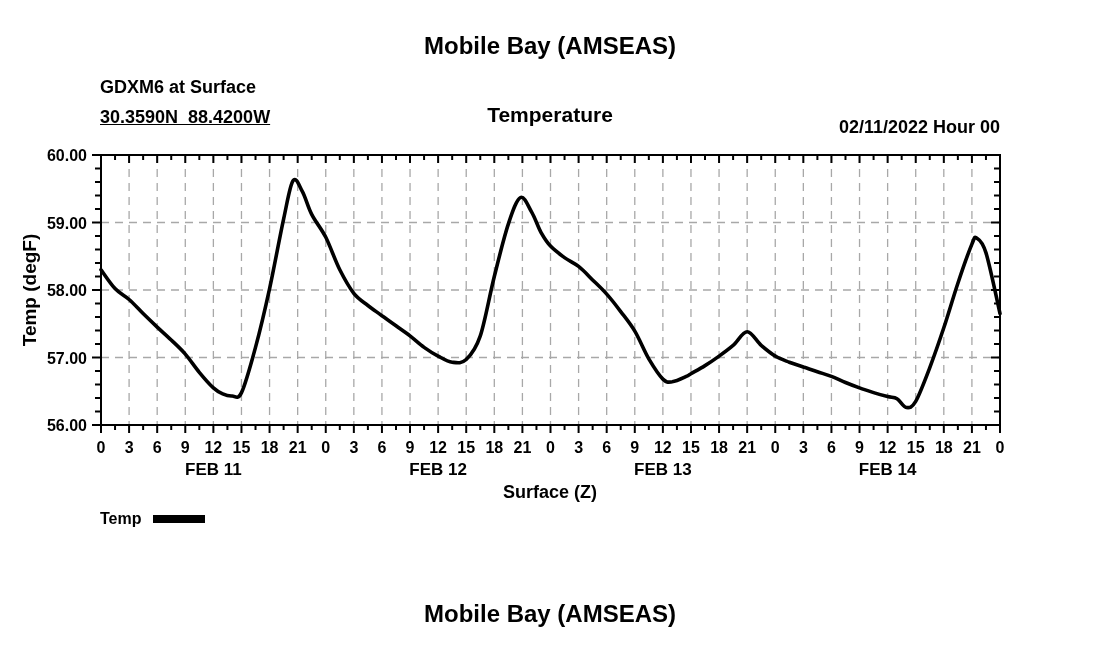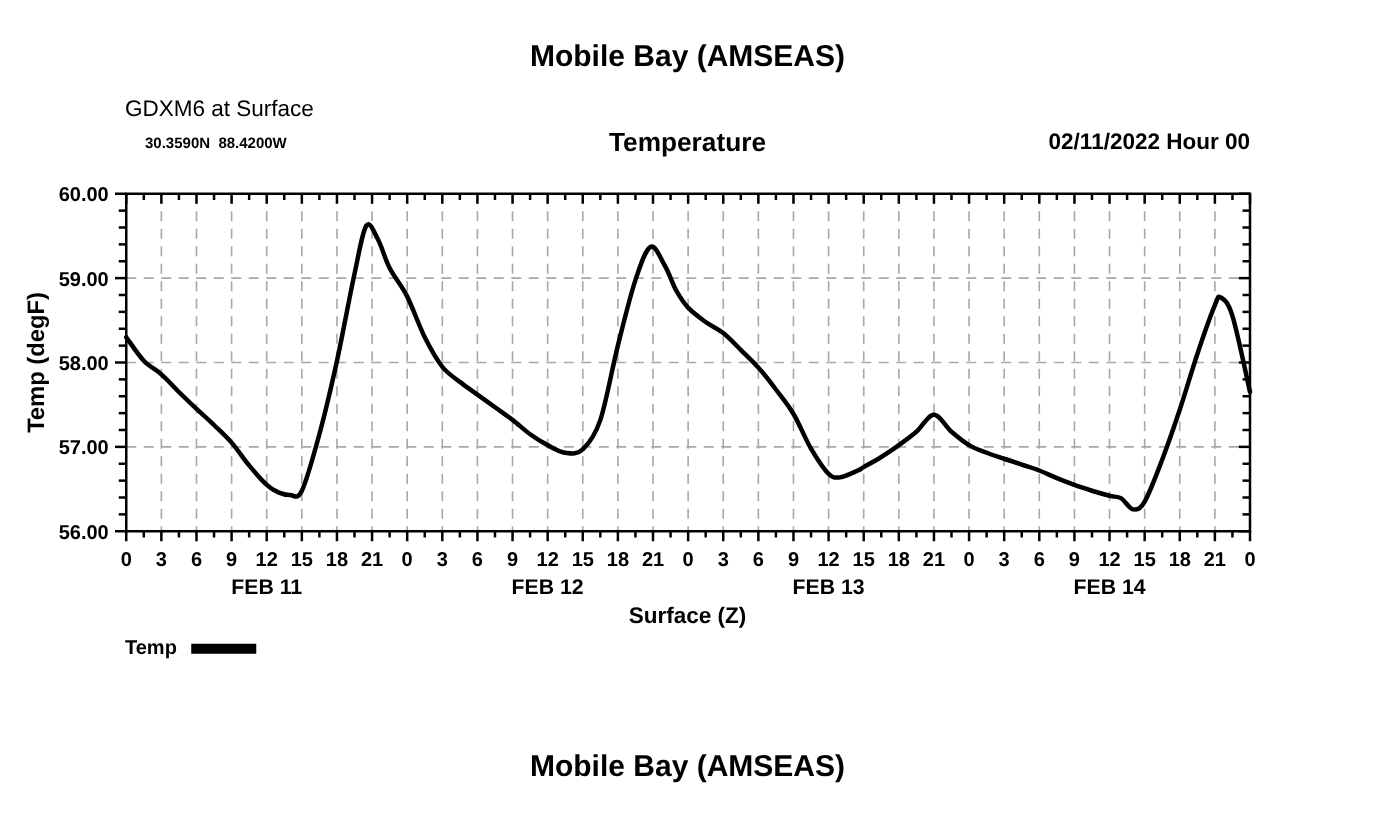--- a/index.html
+++ b/index.html
@@ -2,24 +2,24 @@
 <html><head>
 <meta charset="utf-8">
 <style>
   html,body{margin:0;padding:0;}
   body{
     width:1100px;height:650px;overflow:hidden;background:#ffffff;
     font-family:"Liberation Sans",sans-serif;color:#000;position:relative;
   }
   .abs{position:absolute;}
   #main-title{left:550px;top:32px;transform:translateX(-50%);font-size:24px;font-weight:bold;white-space:pre;}
-  #station{left:100px;top:77px;font-size:18px;font-weight:normal;white-space:pre;}
-  #coords{left:116px;top:107px;font-size:12px;font-weight:bold;white-space:pre;}
+  #station{left:100px;top:77px;font-size:18px;font-weight:bold;white-space:pre;}
+  #coords{left:100px;top:107px;font-size:18px;font-weight:bold;white-space:pre;text-decoration:underline;}
   #subtitle{left:550px;top:103px;transform:translateX(-50%);font-size:21px;font-weight:bold;white-space:pre;text-align:center;}
-  #datetime{right:100px;top:103px;font-size:18px;font-weight:bold;white-space:pre;text-align:right;}
+  #datetime{right:100px;top:117px;font-size:18px;font-weight:bold;white-space:pre;text-align:right;}
   #ylabel{left:30px;top:290px;transform:translate(-50%,-50%) rotate(-90deg);font-size:19px;font-weight:bold;white-space:pre;}
   #xlabel{left:550px;top:482px;transform:translateX(-50%);font-size:18px;font-weight:bold;white-space:pre;}
   #legend{left:100px;top:509px;height:20px;display:flex;align-items:center;}
   #legend .lab{font-size:16px;font-weight:bold;margin-right:12px;white-space:pre;}
   #legend .swatch{display:inline-block;width:52px;height:8px;background:#000;}
   #footer-title{left:550px;top:600px;transform:translateX(-50%);font-size:24px;font-weight:bold;white-space:pre;}
   svg text{font-family:"Liberation Sans",sans-serif;font-weight:bold;fill:#000;}
   svg .ytick-label{font-size:16px;}
   svg .xtick-label{font-size:16px;}
   svg .day-label{font-size:17px;}

